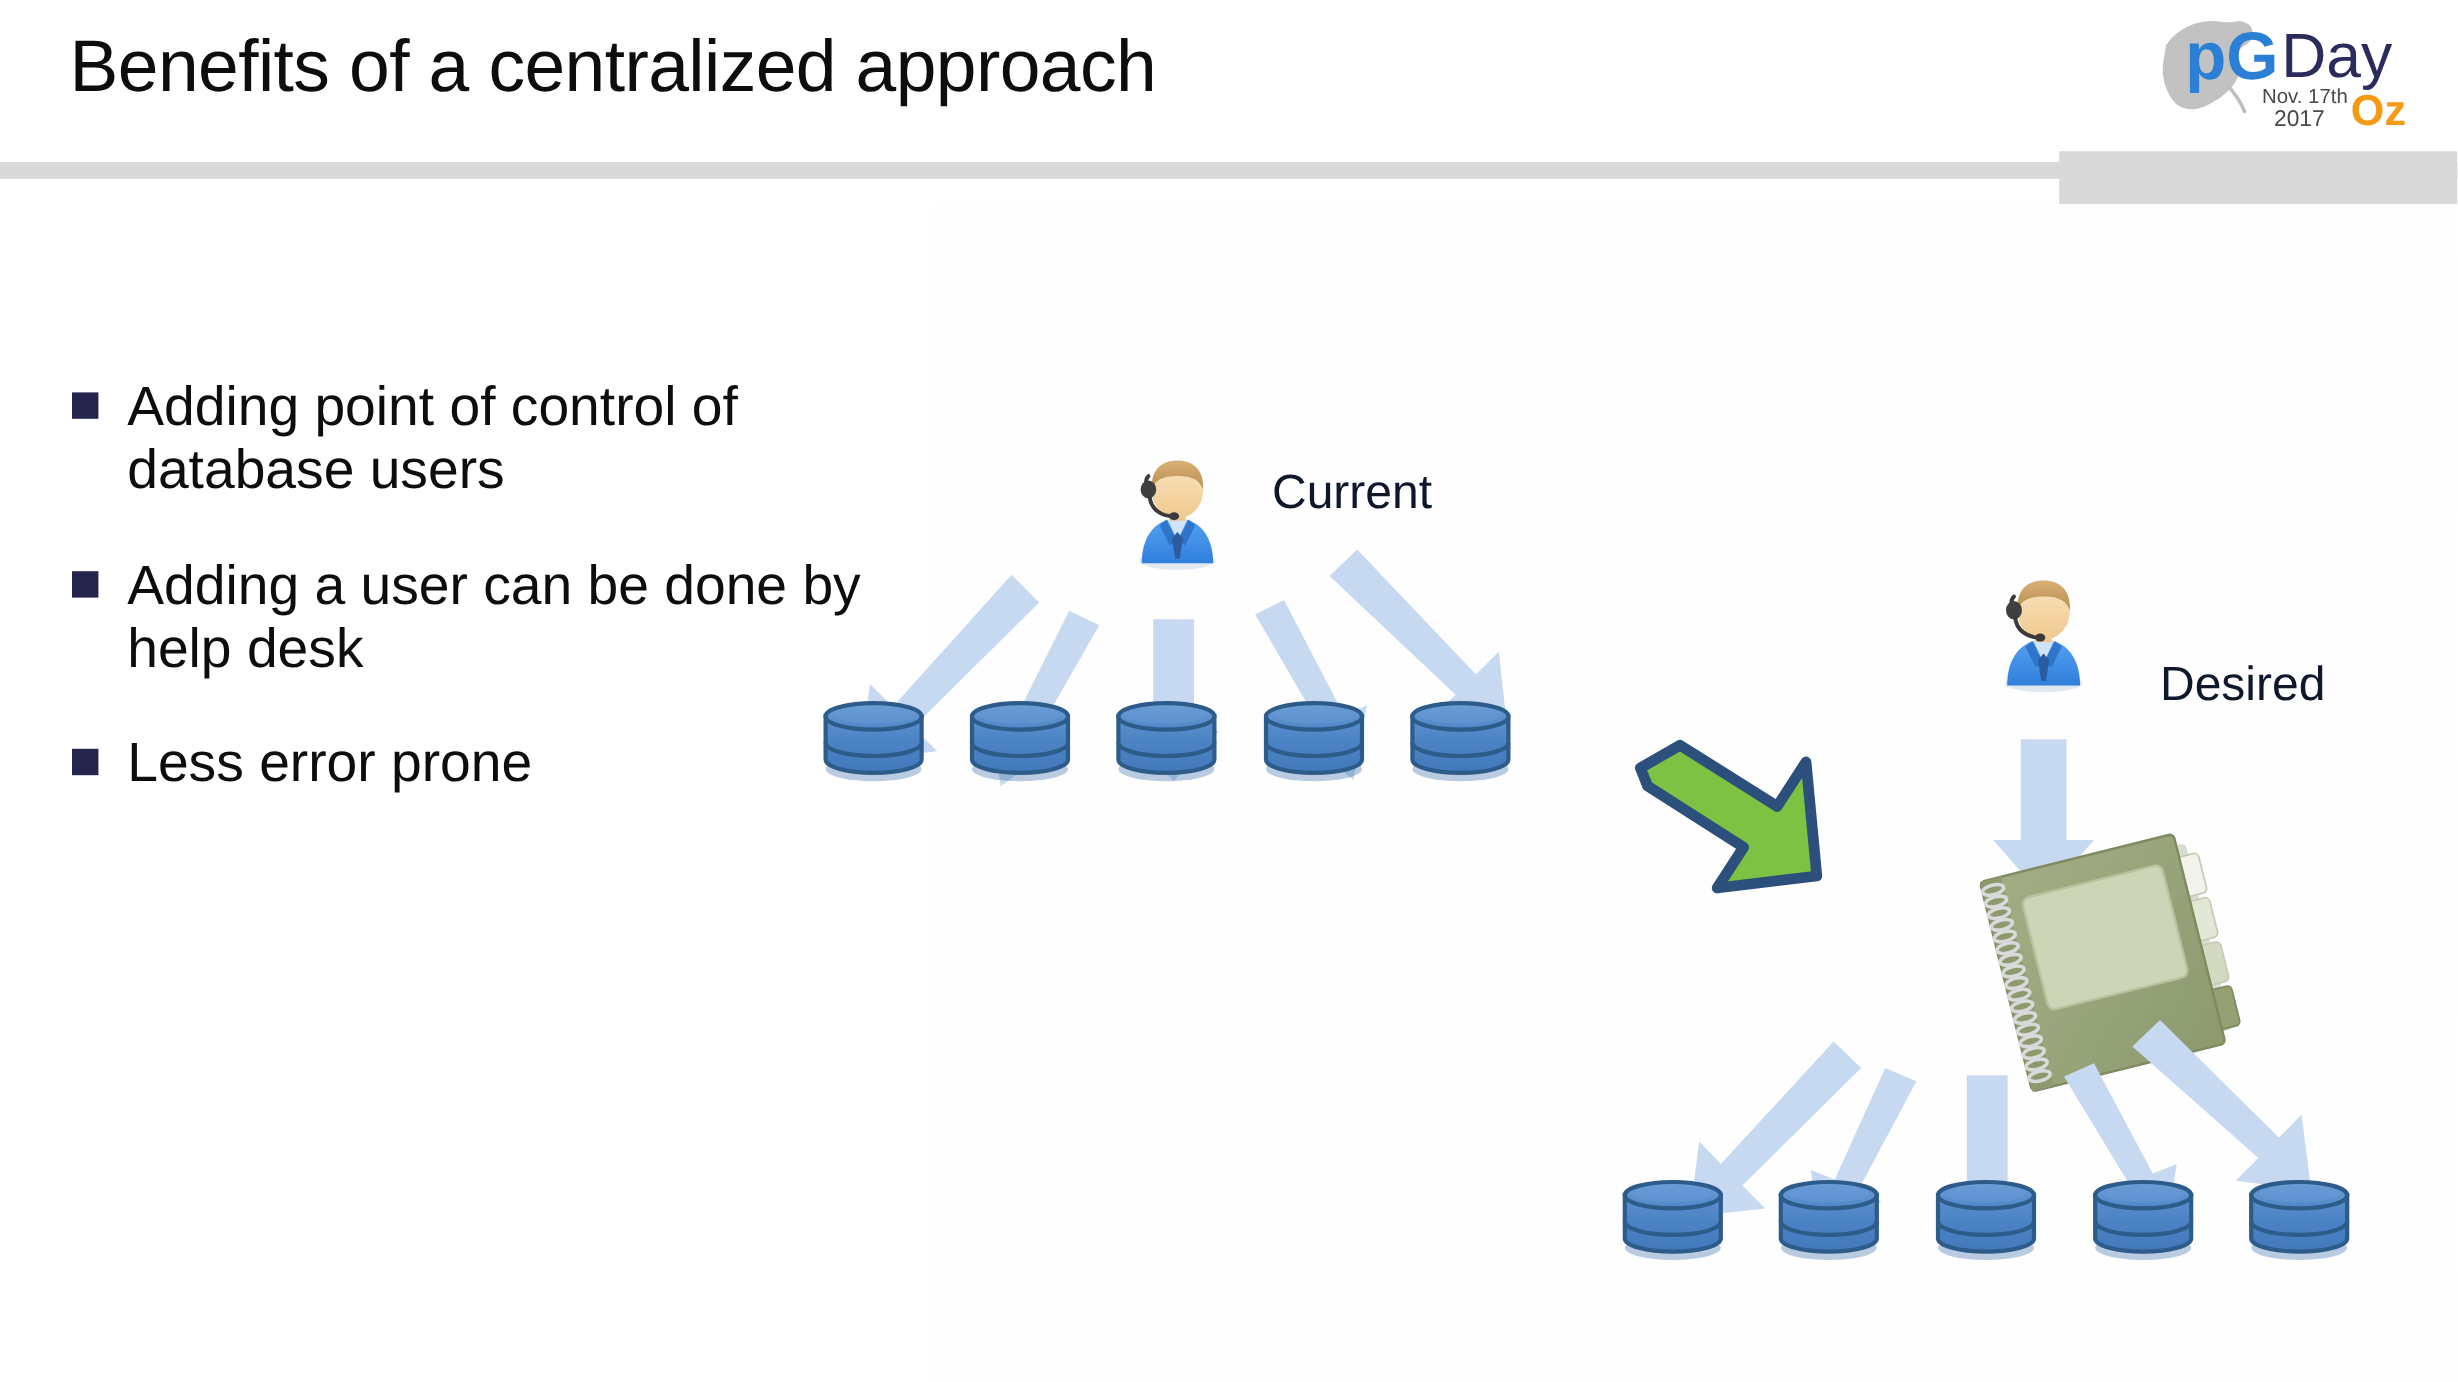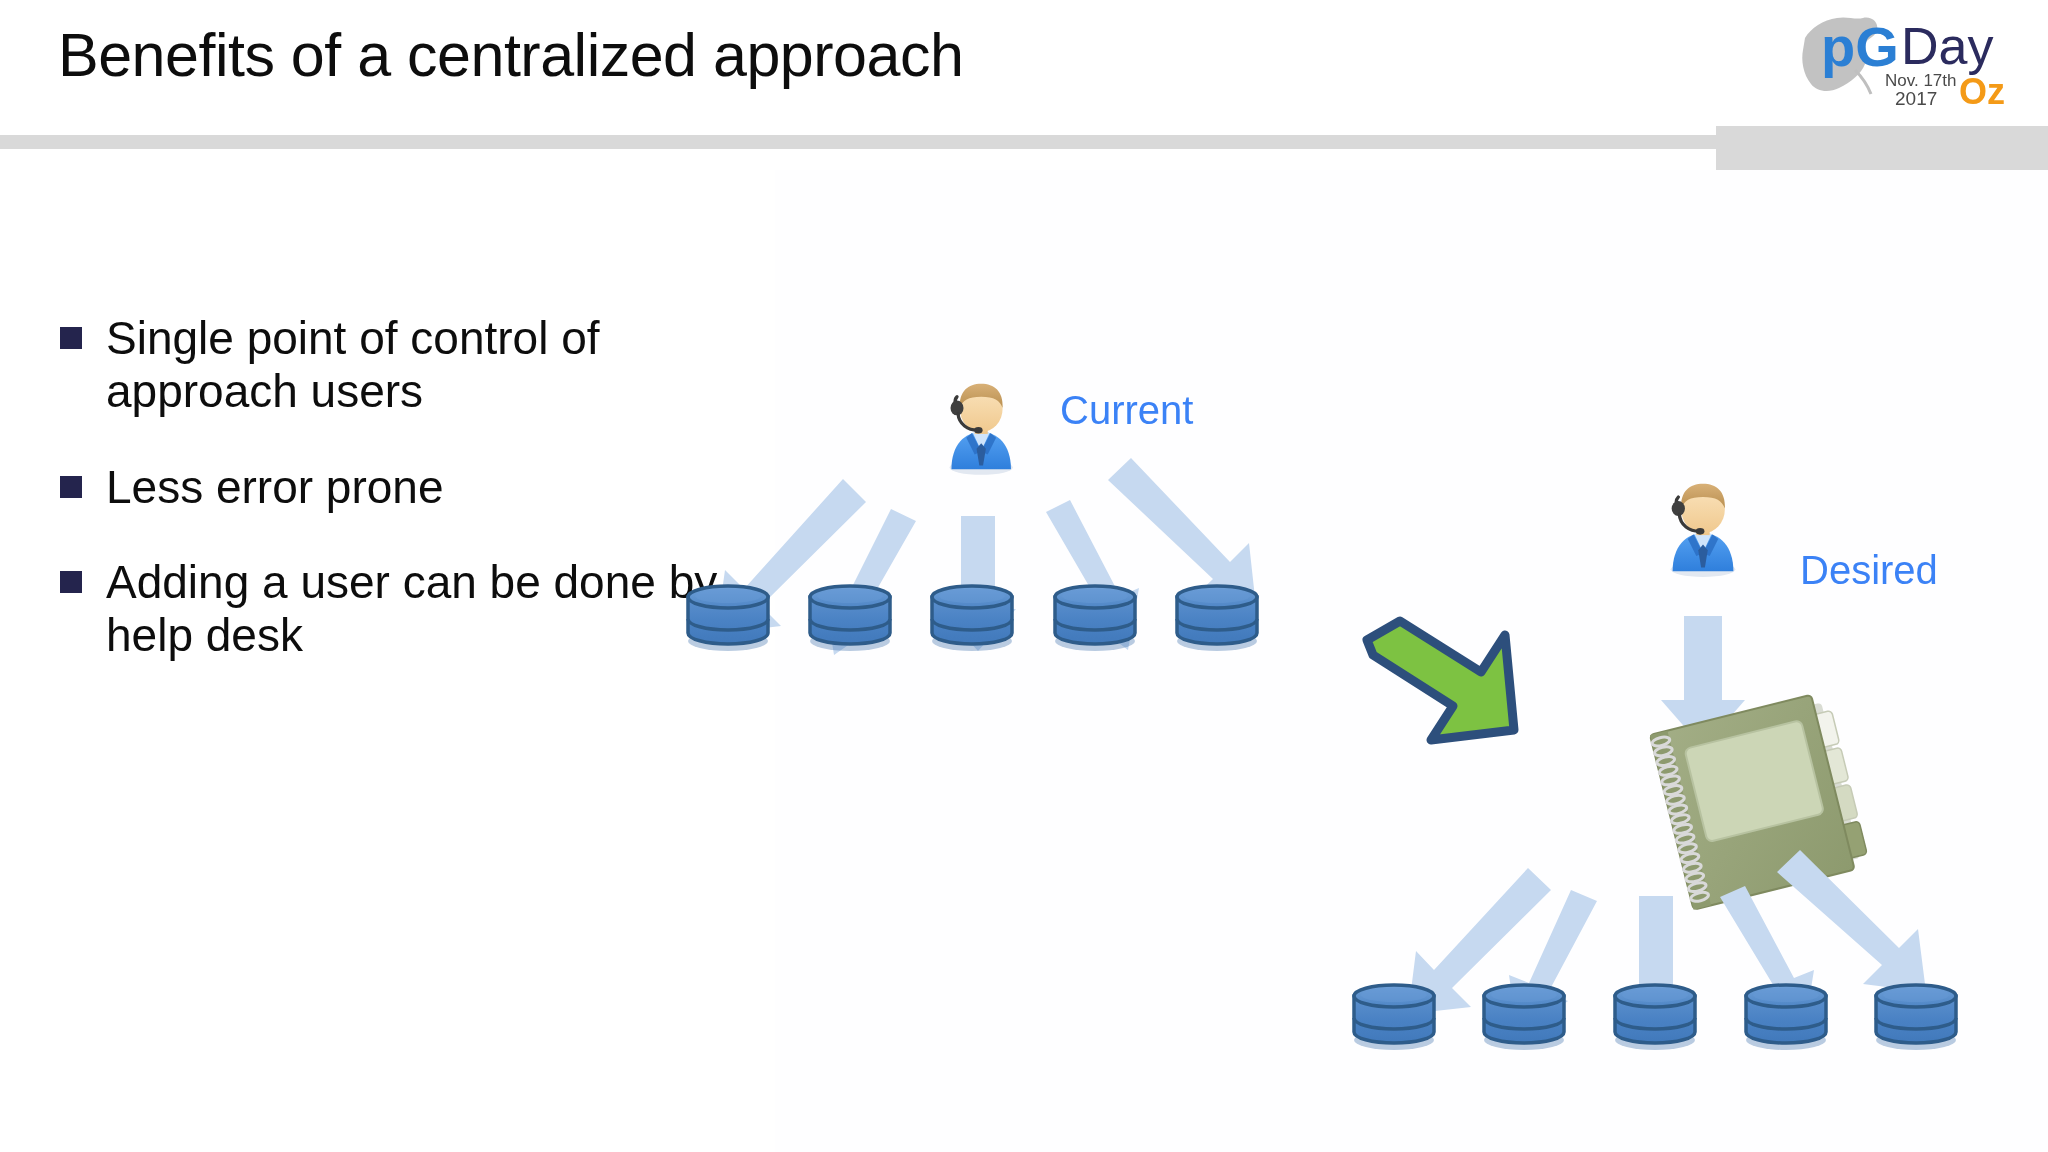--- a/index.html
+++ b/index.html
@@ -93,21 +93,21 @@
     top: 170px;
     width: 1273px;
     height: 982px;
     background: #fefeff;
   }
 
   
   .diag-label {
     position: absolute;
     font-size: 40px;
-    color: #3b82f6;
+    color: #0f172a;
     font-weight: 400;
     white-space: nowrap;
   }
   #label-current { left: 1060px; top: 388px; }
   #label-desired { left: 1800px; top: 548px; }
 
   
   #art {
     position: absolute;
     left: 0;
@@ -141,29 +141,29 @@
     <text x="102" y="101" font-family="'Liberation Sans', sans-serif" font-size="19" fill="#4a4a4a">2017</text>
 
     <text x="166" y="100" font-family="'Liberation Sans', sans-serif" font-size="36" font-weight="bold" fill="#f49a17">Oz</text>
   </svg>
 
   <div class="diagram-panel"></div>
 
   <div id="bullet-list">
     <div class="bullet-item">
       <span class="bullet-marker"></span>
-      <span class="bullet-text">Single point of control of approach users</span>
+      <span class="bullet-text">Adding point of control of database users</span>
+    </div>
+    <div class="bullet-item">
+      <span class="bullet-marker"></span>
+      <span class="bullet-text">Adding a user can be done by help desk</span>
     </div>
     <div class="bullet-item">
       <span class="bullet-marker"></span>
       <span class="bullet-text">Less error prone</span>
-    </div>
-    <div class="bullet-item">
-      <span class="bullet-marker"></span>
-      <span class="bullet-text">Adding a user can be done by help desk</span>
     </div>
   </div>
 
   <div class="diag-label" id="label-current">Current</div>
   <div class="diag-label" id="label-desired">Desired</div>
 
   <svg id="art" viewBox="0 0 2048 1152">
     <defs>
       <linearGradient id="dbBody" x1="0" y1="0" x2="0" y2="1">
         <stop offset="0%" stop-color="#5c90cd"></stop>

